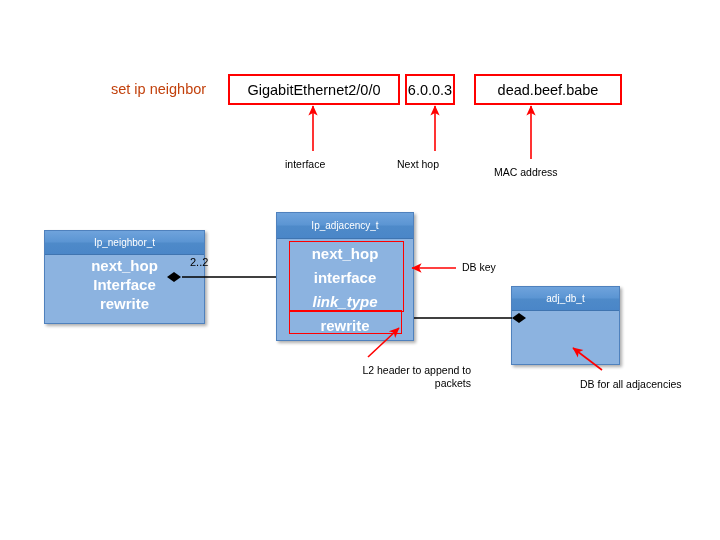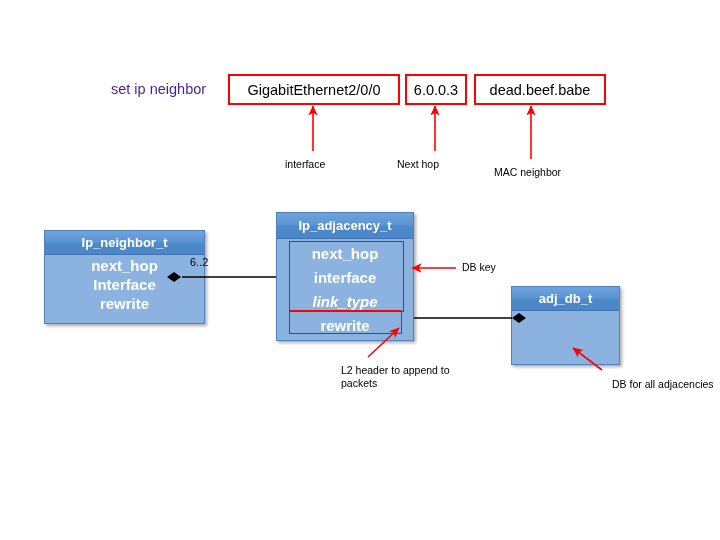--- a/index.html
+++ b/index.html
@@ -20,21 +20,21 @@
     position: absolute;
     left: 0; top: 0;
     width: 720px;
     height: 540px;
   }
 
   
   .cmd-label {
     position: absolute;
     font-size: 14.5px;
-    color: #4c1d95;
+    color: #c2410c;
     white-space: nowrap;
     letter-spacing: 0px;
   }
   .cmd-box {
     position: absolute;
     border: 2px solid #FF0000;
     background: #ffffff;
     box-sizing: border-box;
     display: flex;
     align-items: center;
@@ -62,22 +62,22 @@
     background: #8CB3E0;
     box-shadow: 2px 2px 3px rgba(0,0,0,0.32);
     overflow: hidden;
   }
   .clsbox .hdr {
     box-sizing: border-box;
     width: 100%;
     background: linear-gradient(to bottom, #6FA3DC 0%, #5B95D3 48%, #4E8AC9 52%, #4A86C8 100%);
     border-bottom: 1px solid #3F74B0;
     color: #ffffff;
-    font-size: 13px;
-    font-weight: bold;
+    font-size: 10px;
+    font-weight: normal;
     text-align: center;
     display: flex;
     align-items: center;
     justify-content: center;
   }
   .clsbox .body {
     box-sizing: border-box;
     width: 100%;
     background: #8CB3E0;
     color: #ffffff;
@@ -117,29 +117,29 @@
 </style>
 </head>
 <body>
 
 <div id="canvas">
 
   <div class="cmd-label" style="left:111px; top:81px;">set ip neighbor</div>
 
   <div class="cmd-box" style="left:228px; top:74px; width:172px; height:31px;">GigabitEthernet2/0/0</div>
 
-  <div class="cmd-box" style="left:405px; top:74px; width:62px; height:31px;">6.0.0.3</div>
+  <div class="cmd-box" style="left:405px; top:74px; width:50px; height:31px;">6.0.0.3</div>
 
-  <div class="cmd-box" style="left:474px; top:74px; width:132px; height:31px;">dead.beef.babe</div>
+  <div class="cmd-box" style="left:474px; top:74px; width:148px; height:31px;">dead.beef.babe</div>
 
   <div class="caption" style="left:285px; top:158px;">interface</div>
 
   <div class="caption" style="left:397px; top:158px;">Next hop</div>
 
-  <div class="caption" style="left:494px; top:166px;">MAC neighbor</div>
+  <div class="caption" style="left:494px; top:166px;">MAC address</div>
 
   <div class="clsbox" style="left:44px; top:230px; width:161px; height:94px;">
     <div class="hdr" style="height:24px;">Ip_neighbor_t</div>
     <div class="body" style="height:69px;">
       <div class="field">next_hop</div>
       <div class="field">Interface</div>
       <div class="field">rewrite</div>
     </div>
   </div>
 
@@ -155,27 +155,27 @@
 
   <div class="hl" style="left:289px; top:241px; width:115px; height:71px;"></div>
 
   <div class="hl" style="left:289px; top:310px; width:113px; height:24px;"></div>
 
   <div class="clsbox" style="left:511px; top:286px; width:109px; height:79px;">
     <div class="hdr" style="height:24px;">adj_db_t</div>
     <div class="body" style="height:37px;"></div>
   </div>
 
-  <div class="mult" style="left:190px; top:256px;">6..2</div>
+  <div class="mult" style="left:190px; top:256px;">2..2</div>
 
   <div class="caption" style="left:462px; top:261px;text-align:center;">DB key</div>
 
-  <div class="caption wrap" style="left:341px; top:364px; width:130px;">L2 header to append to packets</div>
+  <div class="caption wrap" style="left:341px; top:364px; width:130px;text-align:right;">L2 header to append to packets</div>
 
-  <div class="caption" style="left:580px; top:378px;margin-left:32px;">DB for all adjacencies</div>
+  <div class="caption" style="left:580px; top:378px;">DB for all adjacencies</div>
 
   <svg id="overlay" viewBox="0 0 720 540">
     <defs>
       <marker id="redarrow" markerWidth="7" markerHeight="7" refX="6" refY="3.5" orient="auto" markerUnits="strokeWidth">
         <path d="M0,0.6 L6.4,3.5 L0,6.4 L1.6,3.5 Z" fill="#FF0000"></path>
       </marker>
     </defs>
 
     <line x1="313" y1="151" x2="313" y2="106" stroke="#FF0000" stroke-width="1.6" marker-end="url(#redarrow)"></line>
     <line x1="435" y1="151" x2="435" y2="106" stroke="#FF0000" stroke-width="1.6" marker-end="url(#redarrow)"></line>

